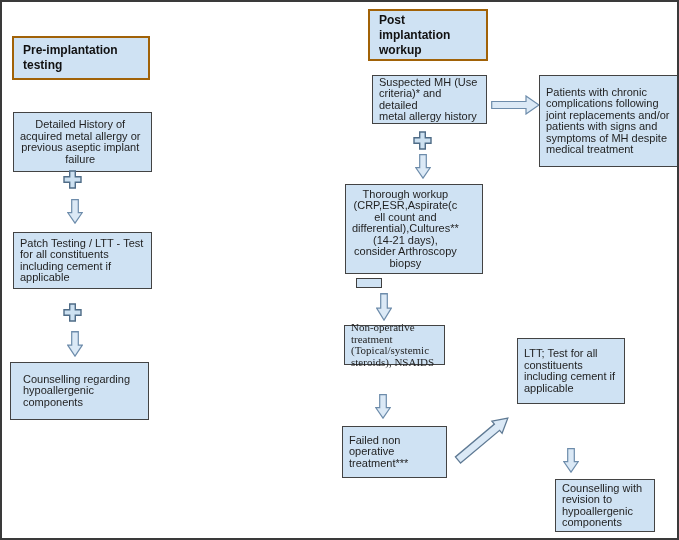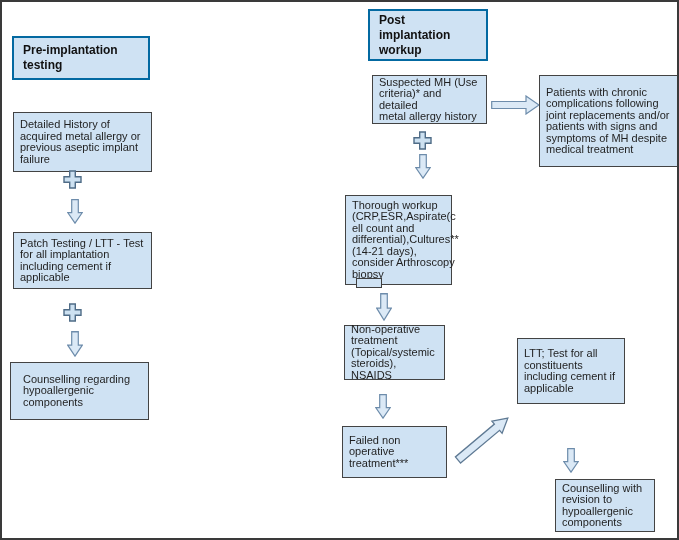--- a/index.html
+++ b/index.html
@@ -23,42 +23,42 @@
     display: flex;
     align-items: center;
     text-align: left;
     white-space: pre-line;
     padding: 2px 6px;
   }
   .title {
     font-size: 12px;
     font-weight: bold;
     line-height: 15px;
-    border: 2px solid #0369a1;
+    border: 2px solid #a16207;
     color: #111111;
     padding: 2px 9px;
   }
   .shape { position: absolute; }
   .bar {
     position: absolute;
     box-sizing: border-box;
     background: #cfe2f3;
     border: 1.3px solid #3f3f3f;
   }
 
   
   #n-pre-title      { left: 10px;  top: 34px;  width: 138px; height: 44px; }
-  #n-detailed       { left: 11px;  top: 110px; width: 139px; height: 60px; }
+  #n-detailed       { left: 11px;  top: 110px; width: 139px; height: 60px; text-align: center; }
   #n-patch          { left: 11px;  top: 230px; width: 139px; height: 57px; }
   #n-counsel-pre    { left: 8px;   top: 360px; width: 139px; height: 58px; padding-left: 12px; }
   #n-post-title     { left: 366px; top: 7px;   width: 120px; height: 52px; }
   #n-suspected      { left: 370px; top: 73px;  width: 115px; height: 49px; }
   #n-patients       { left: 537px; top: 73px;  width: 156px; height: 92px; }
-  #n-thorough       { left: 343px; top: 193px; width: 107px; height: 90px; }
-  #n-nonop          { left: 342px; top: 323px; width: 101px; height: 55px; }
+  #n-thorough       { left: 343px; top: 182px; width: 138px; height: 90px; text-align: center; }
+  #n-nonop          { left: 342px; top: 323px; width: 101px; height: 40px; font-family: Liberation Serif, serif; }
   #n-failed         { left: 340px; top: 424px; width: 105px; height: 52px; }
   #n-ltt            { left: 515px; top: 336px; width: 108px; height: 66px; }
   #n-counsel-rev    { left: 525px; top: 477px; width: 100px; height: 53px; margin-left: 28px; }
 
   
   #c-plus1 { left: 61px;  top: 168px; width: 19px; height: 19px; }
   #c-down1 { left: 65px;  top: 197px; width: 16px; height: 25px; }
   #c-plus2 { left: 61px;  top: 301px; width: 19px; height: 19px; }
   #c-down2 { left: 65px;  top: 329px; width: 16px; height: 26px; }
   #c-right1{ left: 489px; top: 93px;  width: 49px; height: 20px; }
@@ -85,21 +85,21 @@
 
   <svg class="shape" id="c-plus1" viewBox="0 0 19 19">
     <polygon points="6.7,1 12.3,1 12.3,6.7 18,6.7 18,12.3 12.3,12.3 12.3,18 6.7,18 6.7,12.3 1,12.3 1,6.7 6.7,6.7" fill="#cde1f1" stroke="#4f6c87" stroke-width="1.4"></polygon>
   </svg>
 
   <svg class="shape" id="c-down1" viewBox="0 0 16 24" preserveAspectRatio="none">
     <polygon points="4.7,0.7 11.3,0.7 11.3,13 15.3,13 8,23.2 0.7,13 4.7,13" fill="#dbe9f6" stroke="#6d8cab" stroke-width="1.2"></polygon>
   </svg>
 
   <div class="node" id="n-patch">Patch Testing / LTT - Test
-for all implantation
+for all constituents
 including cement if
 applicable</div>
 
   <svg class="shape" id="c-plus2" viewBox="0 0 19 19">
     <polygon points="6.7,1 12.3,1 12.3,6.7 18,6.7 18,12.3 12.3,12.3 12.3,18 6.7,18 6.7,12.3 1,12.3 1,6.7 6.7,6.7" fill="#cde1f1" stroke="#4f6c87" stroke-width="1.4"></polygon>
   </svg>
 
   <svg class="shape" id="c-down2" viewBox="0 0 16 24" preserveAspectRatio="none">
     <polygon points="4.7,0.7 11.3,0.7 11.3,13 15.3,13 8,23.2 0.7,13 4.7,13" fill="#dbe9f6" stroke="#6d8cab" stroke-width="1.2"></polygon>
   </svg>

